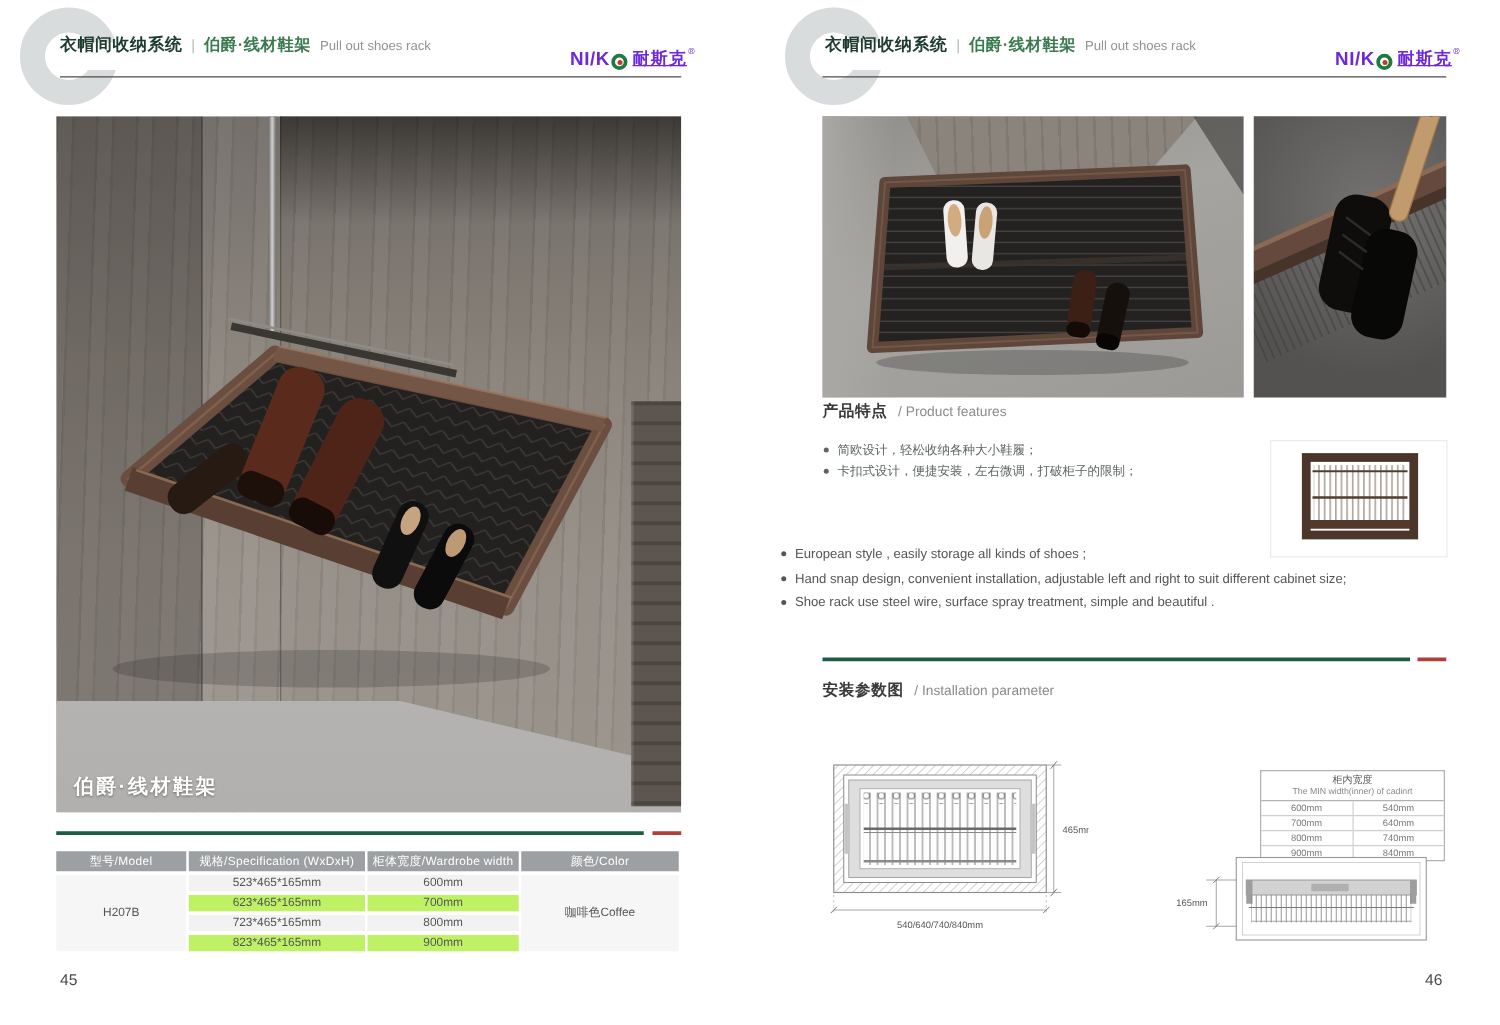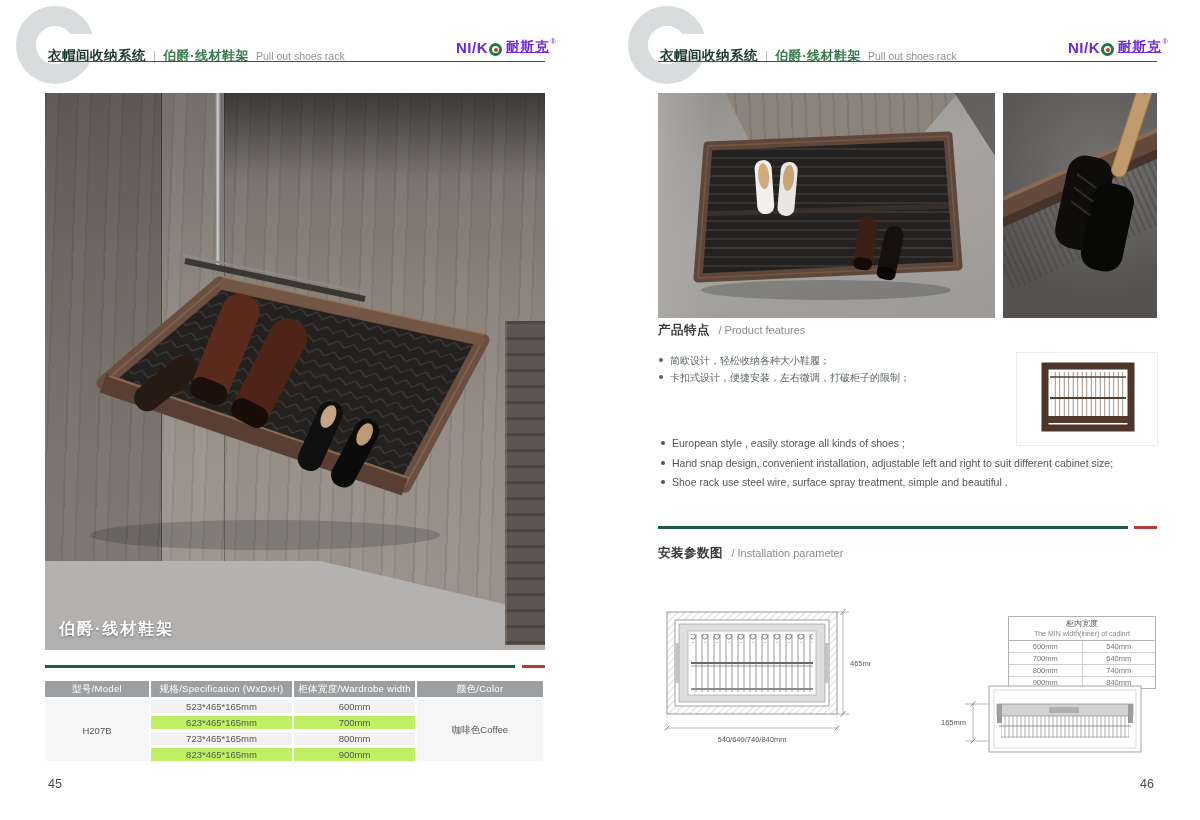--- a/index.html
+++ b/index.html
@@ -1,21 +1,21 @@
 <!DOCTYPE html>
 <html><head>
 <meta charset="utf-8">
 <style>
   html,body{margin:0;padding:0;background:#fff;}
   #canvas{position:relative;width:1200px;height:820px;background:#ffffff;overflow:hidden;
           font-family:"Liberation Sans","DejaVu Sans",sans-serif;}
   
   .emblem{position:absolute;box-sizing:border-box;width:78px;height:78px;border:20px solid #d9dcdc;border-radius:50%;}
   .emblem::after{content:"";position:absolute;right:-22px;top:50%;transform:translateY(-50%);width:26px;height:22px;background:#fff;}
-  .hdr{position:absolute;top:47px;display:flex;align-items:baseline;gap:7px;white-space:nowrap;}
+  .hdr{position:absolute;top:27px;display:flex;align-items:baseline;gap:7px;white-space:nowrap;}
   .hdr .cat{font-size:13.5px;font-weight:bold;color:#1d3b2f;letter-spacing:.5px;}
   .hdr .bar{color:#b7bcb9;font-size:12px;}
   .hdr .pcn{font-size:13px;font-weight:bold;color:#3a7a4e;letter-spacing:.5px;}
   .hdr .pen{font-size:10.5px;color:#8f948f;}
   .hdr-line{position:absolute;height:1px;background:#4c4c4c;}
   .brand-logo{position:absolute;top:38px;display:flex;align-items:flex-end;color:#6d28d9;}
   .logo-latin{font-size:15px;font-weight:800;letter-spacing:.5px;}
   .logo-o{display:inline-block;box-sizing:border-box;width:13px;height:13px;border:3px solid #1e7a3f;border-radius:50%;position:relative;margin:0 1px;}
   .logo-o-dot{position:absolute;left:50%;top:50%;width:4px;height:4px;margin:-2px 0 0 -2px;border-radius:50%;background:#c23a2e;}
   .logo-cn{font-size:13.5px;font-weight:bold;margin-left:3px;letter-spacing:1px;text-decoration:underline;}
@@ -277,21 +277,21 @@
           <path d="M2.2,0 V8" stroke="#7d6a5c" stroke-width="0.8"></path>
         </pattern>
       </defs>
       <rect x="28" y="13" width="86" height="62" fill="#fff" stroke="#4c352a" stroke-width="7"></rect>
       <rect x="34" y="19" width="74" height="50" fill="url(#thumbw)"></rect>
       <line x1="33" y1="24" x2="109" y2="24" stroke="#533d30" stroke-width="1.5"></line>
       <line x1="33" y1="45" x2="109" y2="45" stroke="#533d30" stroke-width="2"></line>
       <rect x="31" y="63" width="80" height="7" fill="#53392c"></rect>
     </svg>
   </div>
-  <ul class="blist" id="en-bullets" style="left:660px;top:434px;width:470px;">
+  <ul class="blist" id="en-bullets" style="left:624px;top:434px;width:470px;">
     <li>
         <span class="dot"></span>
         <span>European style , easily storage all kinds of shoes ;</span>
       </li>
     <li>
         <span class="dot"></span>
         <span>Hand snap design, convenient installation, adjustable left and right to suit different cabinet size;</span>
       </li>
     <li>
         <span class="dot"></span>

